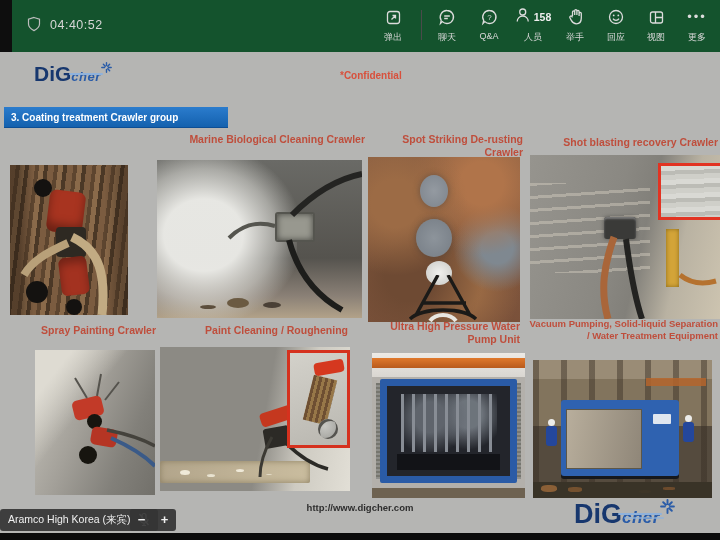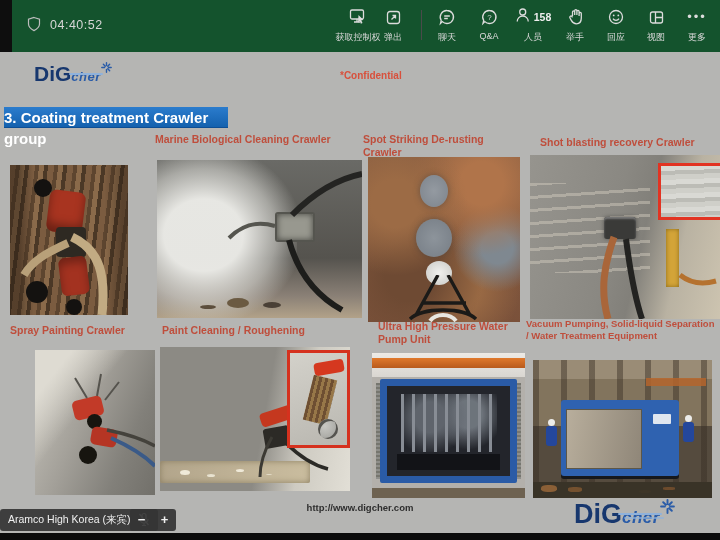--- a/index.html
+++ b/index.html
@@ -31,25 +31,25 @@
   #logo-top .dig{font-size:21px;}
   #logo-top .cher{font-size:13px;}
   #logo-bottom{position:absolute;left:574px;top:447px;font-size:0;}
   #logo-bottom .dig{font-size:27px;}
   #logo-bottom .cher{font-size:17px;}
   .spark{display:inline-block;vertical-align:top;}
 
   #confidential{position:absolute;left:340px;top:18px;color:#d8503c;font-size:10px;font-weight:bold;}
 
   #banner{position:absolute;left:4px;top:55px;width:224px;height:21px;line-height:21px;
-          background:linear-gradient(#2b7ccd,#1461ae);color:#fff;font-size:15px;
-          font-weight:bold;border-bottom:1px solid #0d4e94;}
+          background:linear-gradient(#2b7ccd,#1461ae);color:#fff;font-size:10px;
+          font-weight:bold;padding-left:7px;border-bottom:1px solid #0d4e94;}
 
   .cap{position:absolute;color:#bf4e3c;font-weight:bold;font-size:10.5px;line-height:1.22;}
-  .cap.ctr{text-align:left;}
+  .cap.ctr{text-align:right;}
 
   #contact{position:absolute;left:200px;top:450px;width:320px;text-align:center;
            color:#2e2e2e;font-size:9.5px;font-weight:bold;line-height:1.35;}
 
   .ph{position:absolute;overflow:hidden;}
 
   
   #img1{left:10px;top:113px;width:118px;height:150px;
     background:
       linear-gradient(90deg, rgba(40,28,18,.45) 0 8%, transparent 20% 80%, rgba(40,28,18,.4) 95%),
@@ -187,30 +187,20 @@
 <div id="screen">
 
   <div id="topbar">
     <span class="shield">
       <svg width="16" height="16" viewBox="0 0 16 16">
           <path d="M8 1.5 L13.5 3.2 V8 C13.5 11.8 8 14.6 8 14.6 C8 14.6 2.5 11.8 2.5 8 V3.2 Z" fill="none" stroke="#bdbdbd" stroke-width="1.2"></path>
         </svg>
     </span>
     <span class="timer">04:40:52</span>
 
-    <div class="ctrl" style="left:346px">
-      <span class="ic">
-        <svg width="19" height="18" viewBox="0 0 19 18">
-            <rect x="2" y="2" width="13" height="9" rx="1.5"></rect>
-            <path d="M8.5 11 v3 M5.5 14 h6"></path>
-            <path d="M10 7 l5 5 l-2.2 .3 l1.2 2.6 l-1.6 .8 l-1.2-2.6 l-1.7 1.6 Z" fill="#dcdcdc" stroke="none"></path>
-          </svg>
-      </span>
-      <span class="lbl">获取控制权</span>
-    </div>
 
     <div class="ctrl" style="left:381px">
       <span class="ic">
         <svg width="17" height="17" viewBox="0 0 17 17">
             <rect x="2.5" y="2.5" width="12" height="12" rx="2.5"></rect>
             <path d="M6.5 10.5 L10.5 6.5 M7.5 6.5 h3 v3"></path>
           </svg>
       </span>
       <span class="lbl">弹出</span>
     </div>

